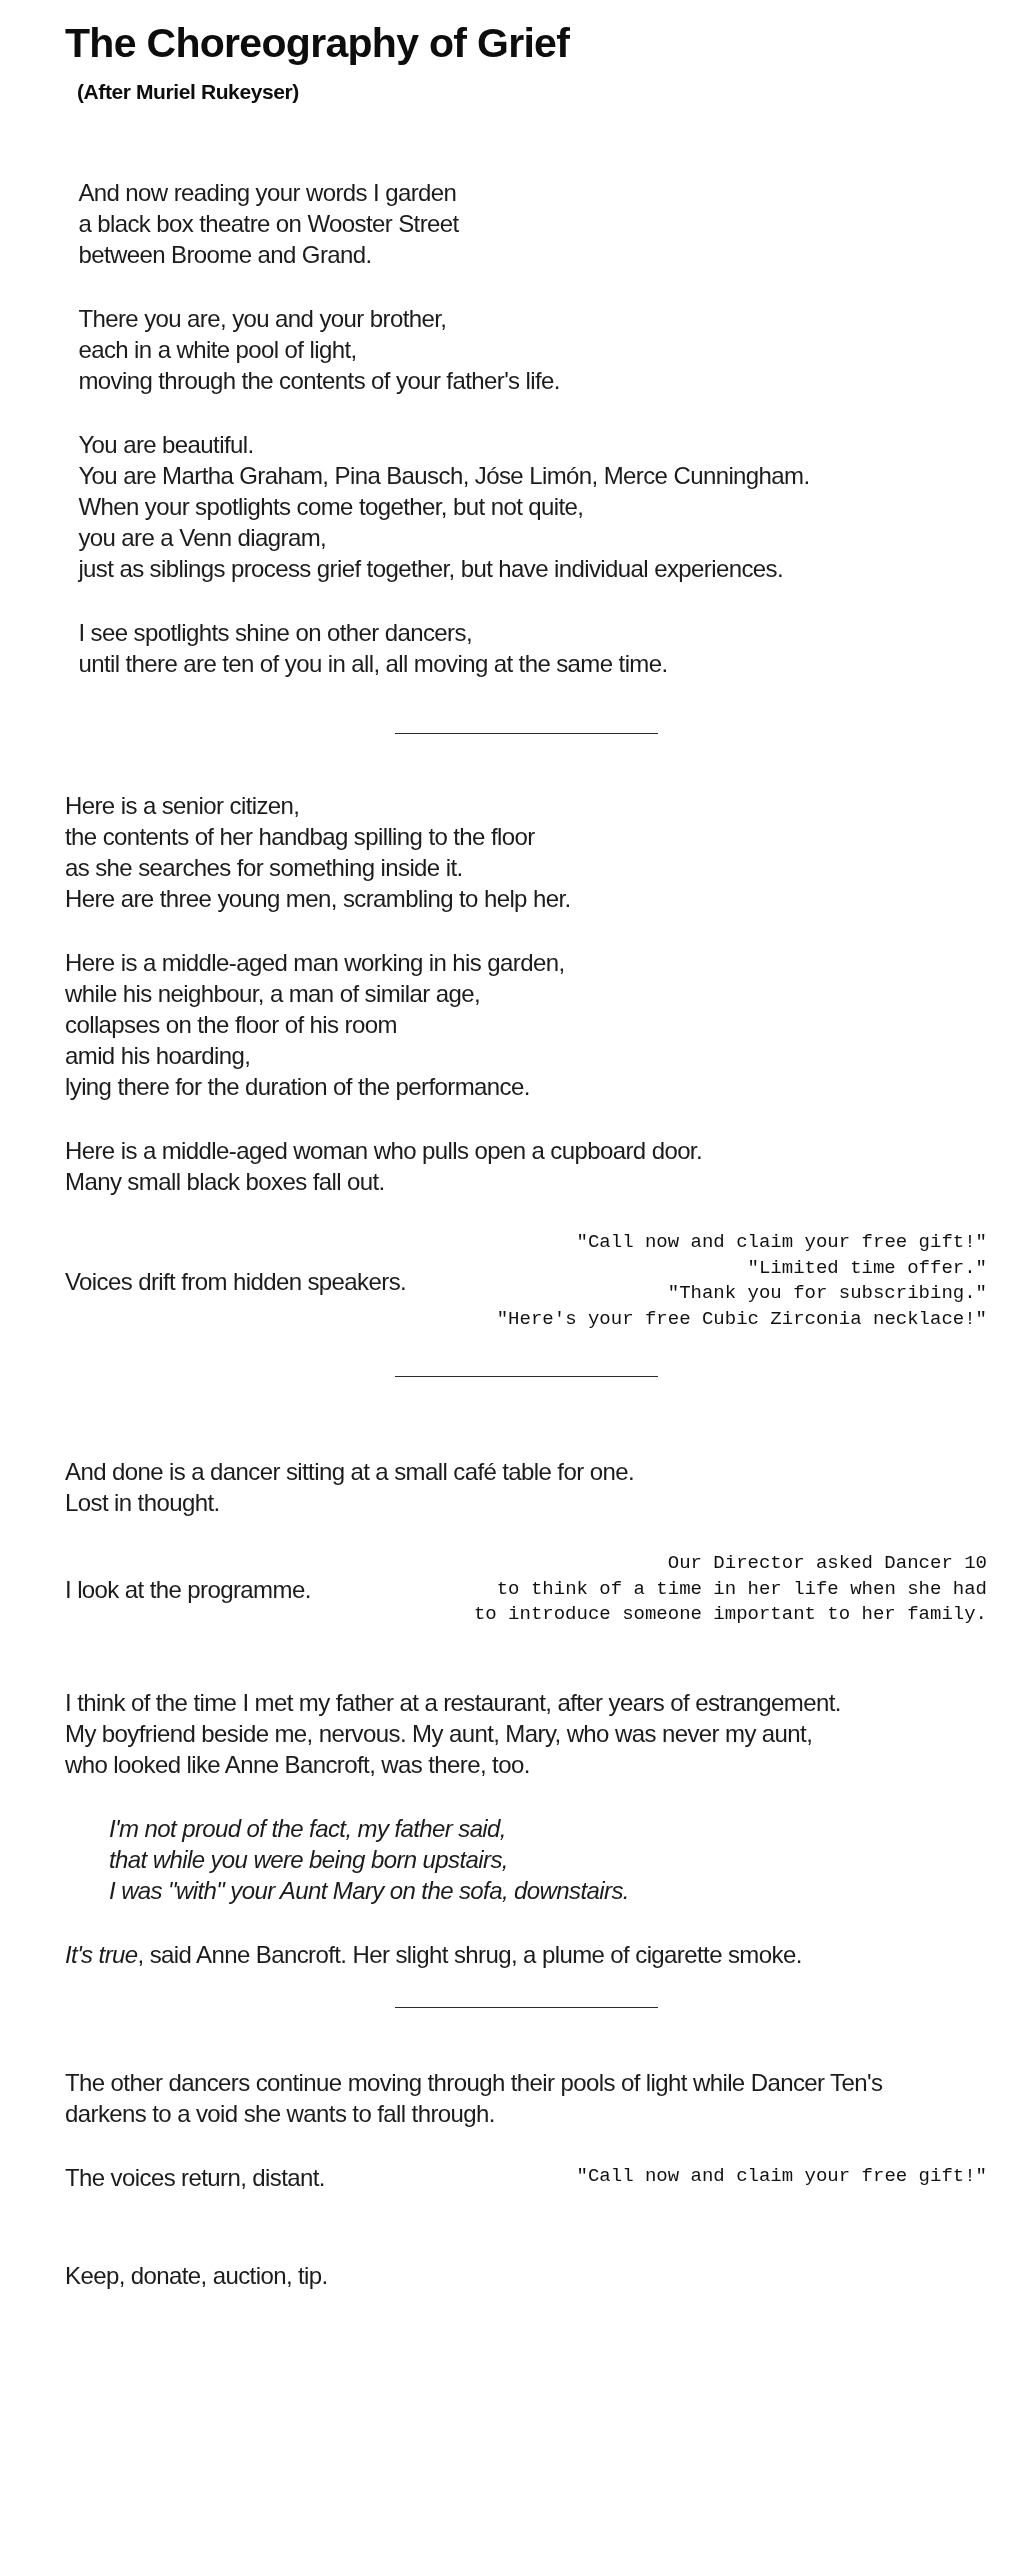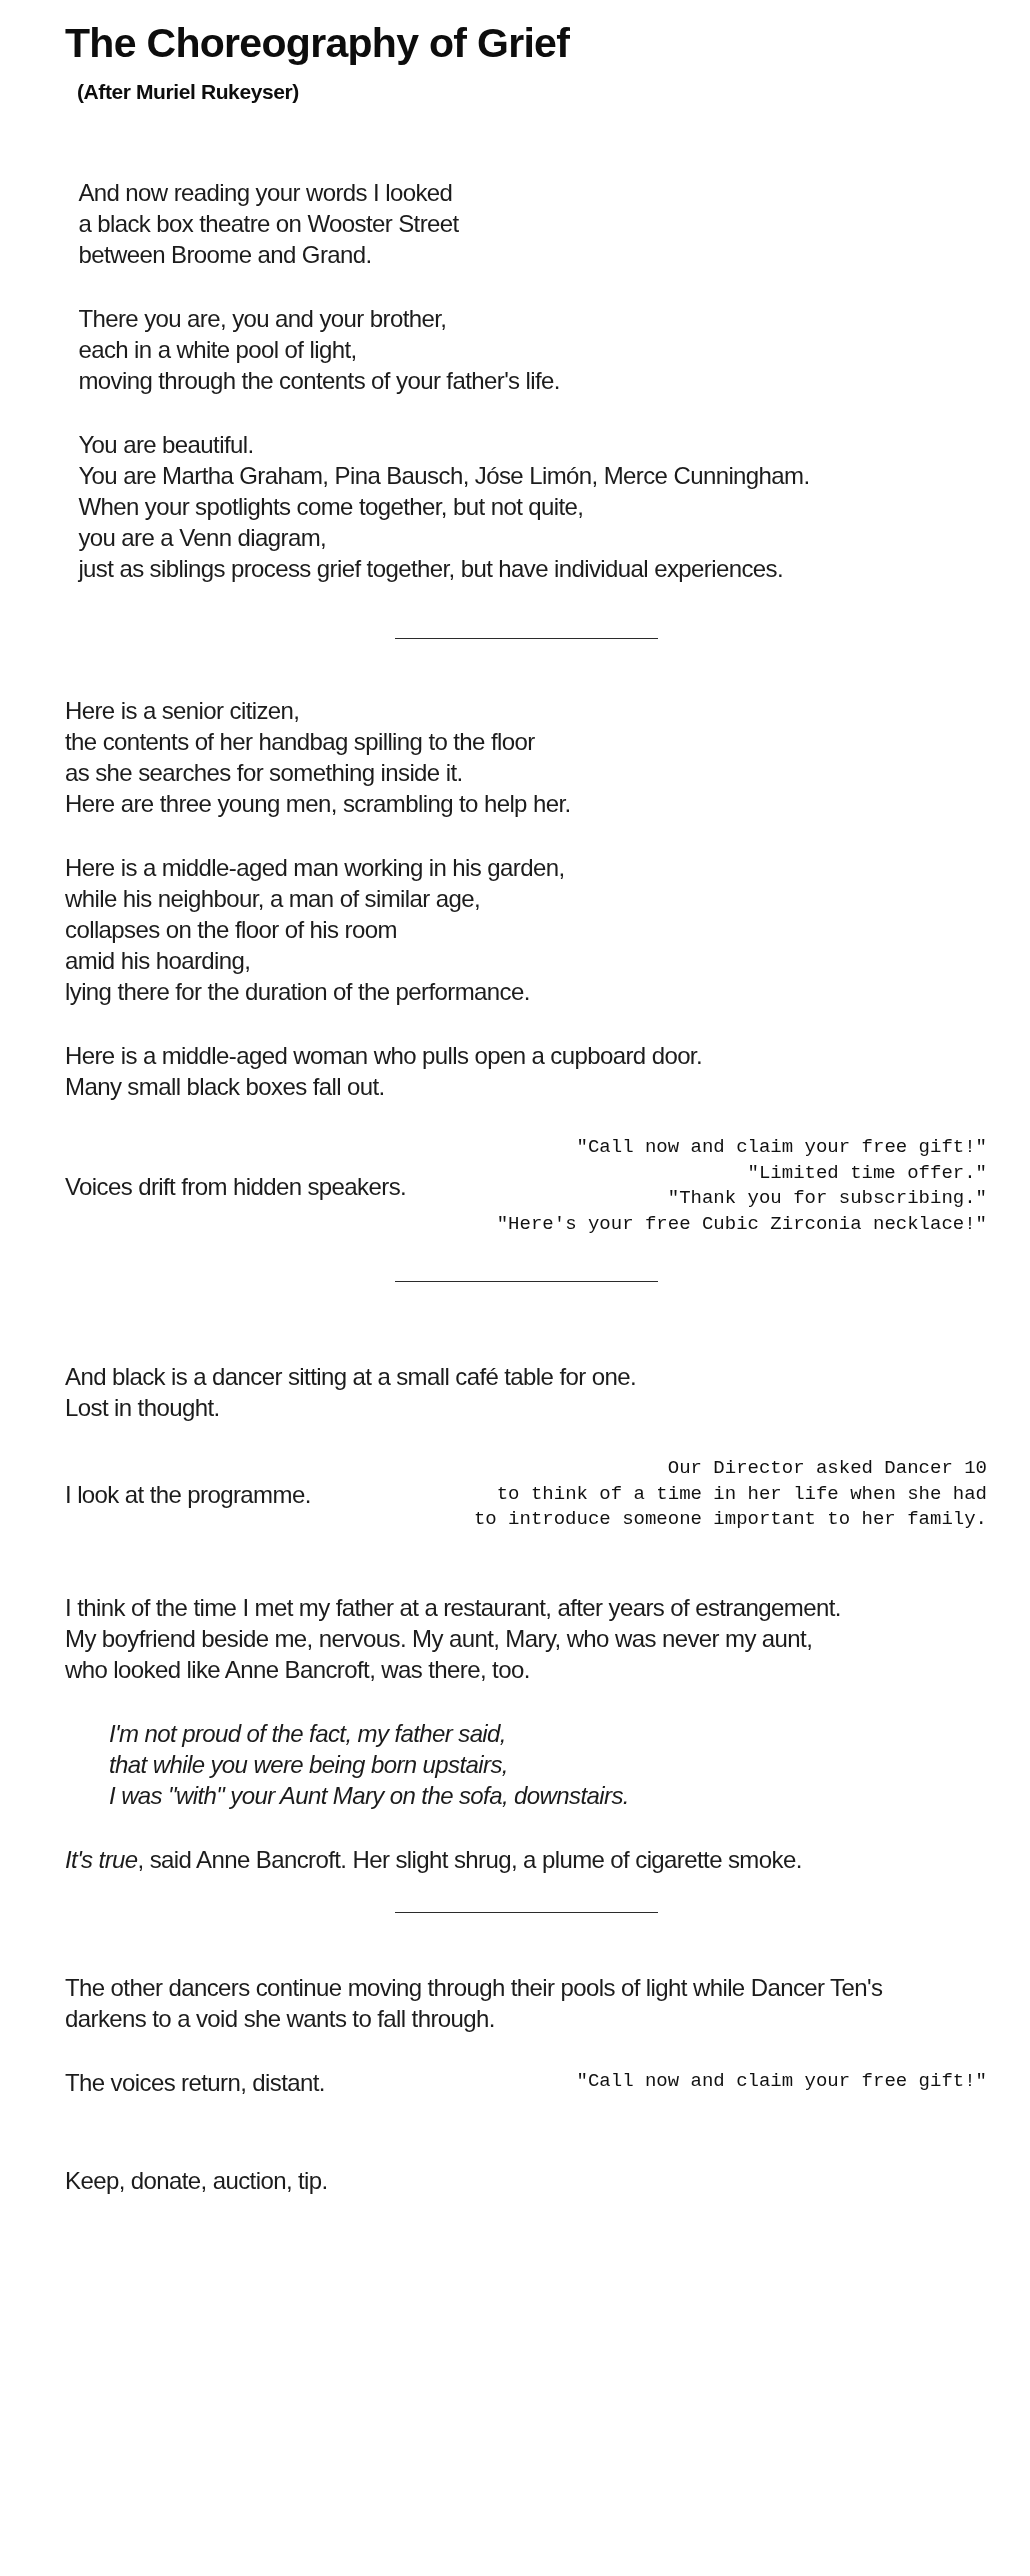--- a/index.html
+++ b/index.html
@@ -76,31 +76,33 @@
 </style>
 </head>
 <body>
 
 <div class="page">
 
   <h1 class="poem-title">The Choreography of Grief</h1>
   <h2 class="poem-subtitle">(After Muriel Rukeyser)</h2>
 
   <div class="section section-a body-text">
-    <p class="stanza">And now reading your words I looked
+    <p class="stanza">And now reading your words I garden
 a black box theatre on Wooster Street
 between Broome and Grand.</p>
     <p class="stanza">There you are, you and your brother,
 each in a white pool of light,
 moving through the contents of your father's life.</p>
     <p class="stanza">You are beautiful.
 You are Martha Graham, Pina Bausch, Jóse Limón, Merce Cunningham.
 When your spotlights come together, but not quite,
 you are a Venn diagram,
 just as siblings process grief together, but have individual experiences.</p>
+    <p class="stanza">I see spotlights shine on other dancers,
+until there are ten of you in all, all moving at the same time.</p>
   </div>
 
   <hr class="divider divider-1">
 
   <div class="section body-text">
     <p class="stanza">Here is a senior citizen,
 the contents of her handbag spilling to the floor
 as she searches for something inside it.
 Here are three young men, scrambling to help her.</p>
     <p class="stanza">Here is a middle-aged man working in his garden,
@@ -115,21 +117,21 @@
       <span class="voice-quotes">"Call now and claim your free gift!"
 "Limited time offer."
 "Thank you for subscribing."
 "Here's your free Cubic Zirconia necklace!"</span>
     </div>
   </div>
 
   <hr class="divider divider-2">
 
   <div class="section body-text">
-    <p class="stanza">And black is a dancer sitting at a small café table for one.
+    <p class="stanza">And done is a dancer sitting at a small café table for one.
 Lost in thought.</p>
     <div class="voice-row row-programme">
       <span class="label">I look at the programme.</span>
       <span class="voice-quotes">Our Director asked Dancer 10
 to think of a time in her life when she had
 to introduce someone important to her family.</span>
     </div>
     <p class="stanza">I think of the time I met my father at a restaurant, after years of estrangement.
 My boyfriend beside me, nervous. My aunt, Mary, who was never my aunt,
 who looked like Anne Bancroft, was there, too.</p>

